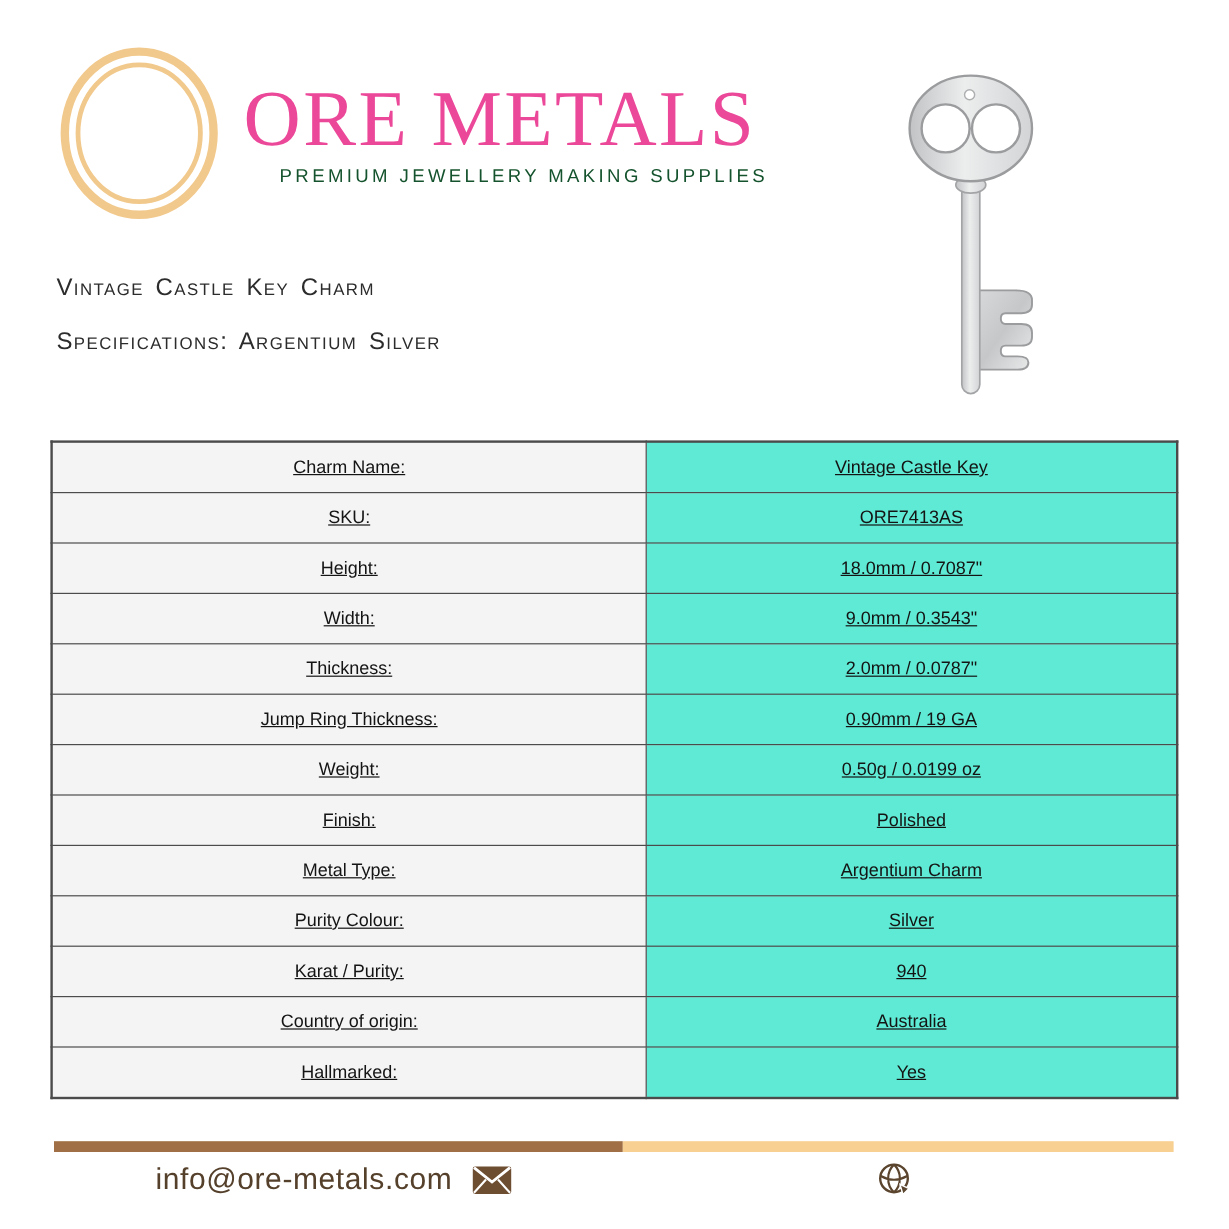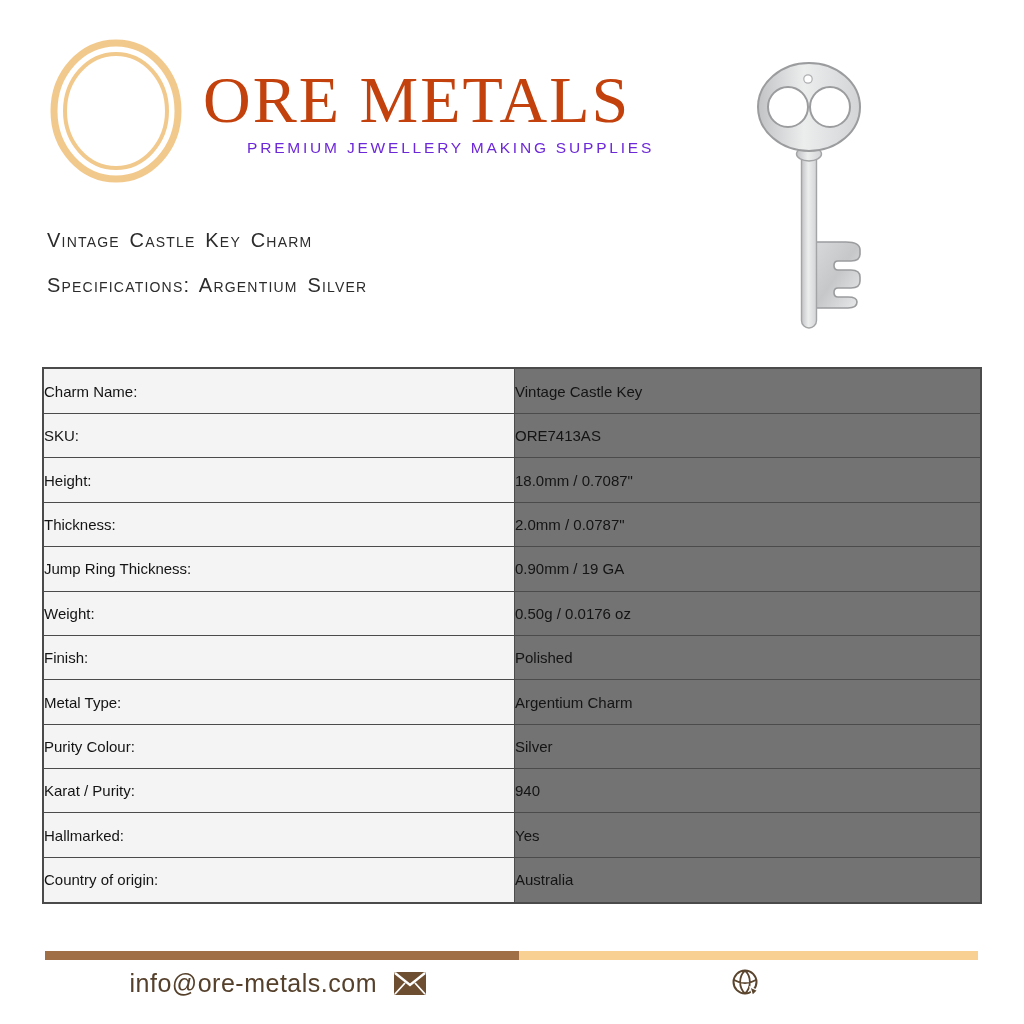--- a/index.html
+++ b/index.html
@@ -5,47 +5,47 @@
   html,body{margin:0;padding:0;background:#ffffff;}
   #canvas{
     position:relative;width:1024px;height:1024px;background:#ffffff;
     font-family:"Liberation Sans",sans-serif;overflow:hidden;
   }
   
   .logo-rings{position:absolute;left:48px;top:38px;}
   .brand-name{
     position:absolute;left:203px;top:62px;
     font-family:"Liberation Serif",serif;
-    font-size:66px;letter-spacing:2px;color:#c2410c;white-space:nowrap;
+    font-size:66px;letter-spacing:2px;color:#ec4899;white-space:nowrap;
   }
   .brand-tagline{
-    position:absolute;left:247px;top:139px;
-    font-size:15.5px;letter-spacing:2.8px;color:#6d28d9;white-space:nowrap;
+    position:absolute;left:233px;top:139px;
+    font-size:15.5px;letter-spacing:2.8px;color:#14532d;white-space:nowrap;
   }
   
   .key-img{position:absolute;left:748px;top:48px;}
   
   .title-block{position:absolute;left:47px;top:224px;}
   .title-line{
     font-variant:small-caps;font-size:20px;line-height:32px;color:#2C2C2C;
     letter-spacing:1.2px;word-spacing:3px;margin:0 0 13px 0;font-weight:400;
     white-space:nowrap;
   }
   
   .spec-table{
     position:absolute;left:42px;top:367px;width:940px;height:537px;
     border-collapse:collapse;table-layout:fixed;
     border:2px solid #4B4B4B;
   }
   .spec-table td{
-    border:1px solid #4B4B4B;text-align:left;vertical-align:middle;
-    font-size:15px;color:#141414;padding:0;
+    border:1px solid #4B4B4B;text-align:center;vertical-align:middle;
+    font-size:15px;color:#141414;padding:12px;text-decoration:underline;
   }
   .spec-table td.lbl{background:#F4F4F4;width:470px;}
-  .spec-table td.val{background:#737373;}
+  .spec-table td.val{background:#5eead4;}
   
   .divider{position:absolute;left:45px;top:951px;width:933px;height:9px;display:flex;}
   .divider .seg-brown{width:474px;height:100%;}
   .divider .seg-gold{flex:1;height:100%;}
   .footer-row{
     position:absolute;left:45px;top:962px;width:933px;height:42px;
     display:flex;align-items:center;
   }
   .contact{
     flex:1;display:flex;align-items:center;justify-content:center;gap:16px;
@@ -109,54 +109,58 @@
         </tr>
     <tr>
           <td class="lbl">SKU:</td>
           <td class="val">ORE7413AS</td>
         </tr>
     <tr>
           <td class="lbl">Height:</td>
           <td class="val">18.0mm / 0.7087"</td>
         </tr>
     <tr>
+          <td class="lbl">Width:</td>
+          <td class="val">9.0mm / 0.3543"</td>
+        </tr>
+    <tr>
           <td class="lbl">Thickness:</td>
           <td class="val">2.0mm / 0.0787"</td>
         </tr>
     <tr>
           <td class="lbl">Jump Ring Thickness:</td>
           <td class="val">0.90mm / 19 GA</td>
         </tr>
     <tr>
           <td class="lbl">Weight:</td>
-          <td class="val">0.50g / 0.0176 oz</td>
+          <td class="val">0.50g / 0.0199 oz</td>
         </tr>
     <tr>
           <td class="lbl">Finish:</td>
           <td class="val">Polished</td>
         </tr>
     <tr>
           <td class="lbl">Metal Type:</td>
           <td class="val">Argentium Charm</td>
         </tr>
     <tr>
           <td class="lbl">Purity Colour:</td>
           <td class="val">Silver</td>
         </tr>
     <tr>
           <td class="lbl">Karat / Purity:</td>
           <td class="val">940</td>
         </tr>
     <tr>
+          <td class="lbl">Country of origin:</td>
+          <td class="val">Australia</td>
+        </tr>
+    <tr>
           <td class="lbl">Hallmarked:</td>
           <td class="val">Yes</td>
-        </tr>
-    <tr>
-          <td class="lbl">Country of origin:</td>
-          <td class="val">Australia</td>
         </tr>
   </tbody>
     </table>
 
   <div class="divider">
     <span class="seg-brown" style="background:#A06F45;"></span>
     <span class="seg-gold" style="background:#F8D092;"></span>
   </div>
 
   <div class="footer-row">

